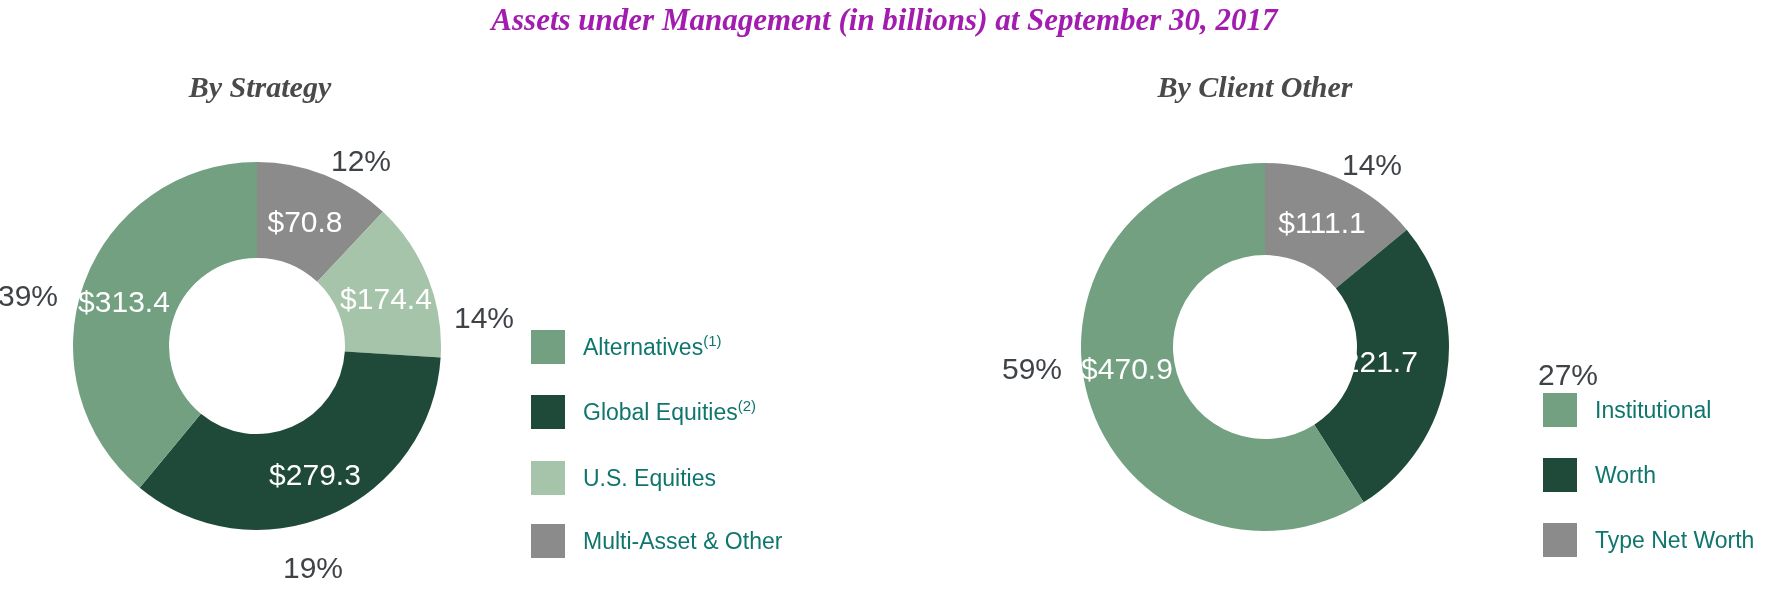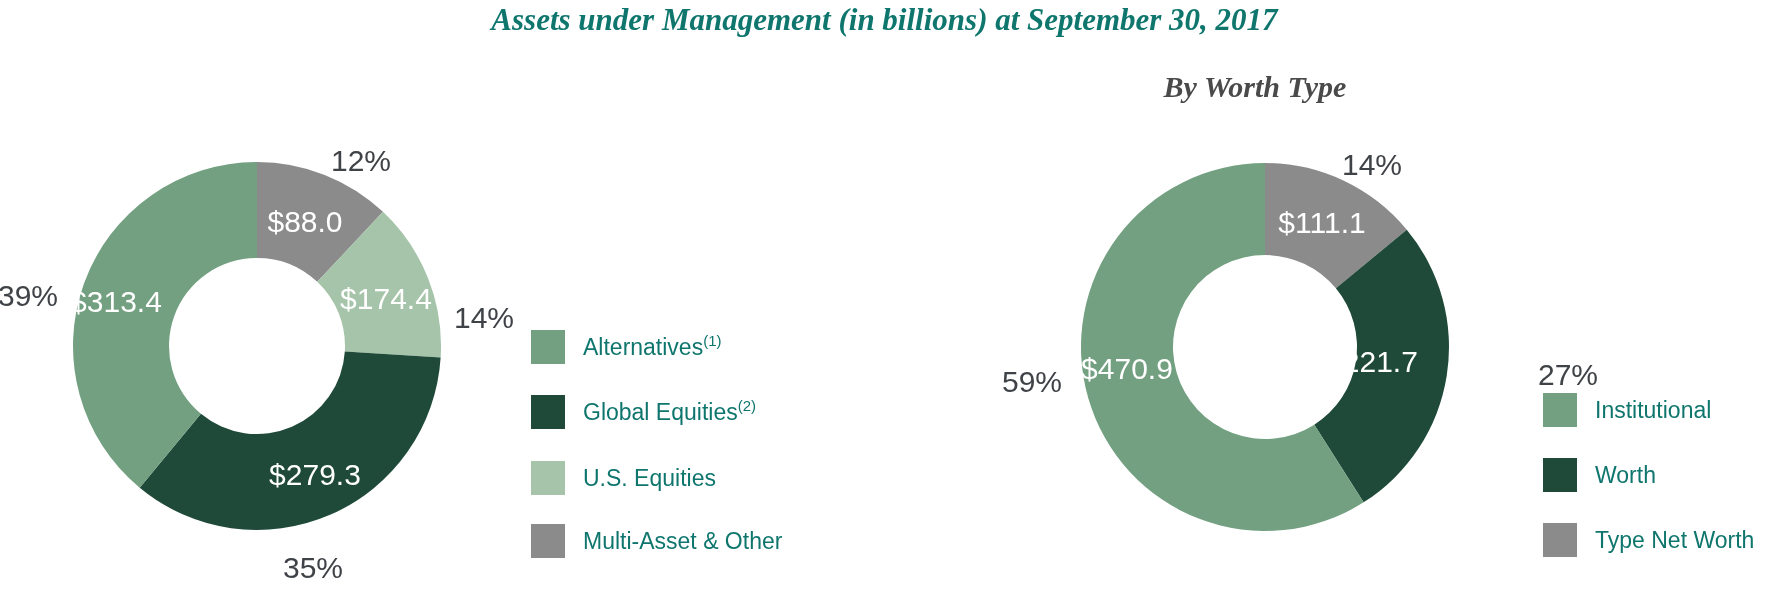--- a/index.html
+++ b/index.html
@@ -1,20 +1,20 @@
 <!DOCTYPE html>
 <html><head>
 <meta charset="utf-8">
 <style>
   html,body{margin:0;padding:0;background:#ffffff;}
   #stage{position:relative;width:1769px;height:615px;background:#ffffff;overflow:hidden;
          font-family:"Liberation Sans", sans-serif;}
   .main-title{position:absolute;left:0;top:2px;width:100%;text-align:center;
     font-family:"Liberation Serif", serif;font-style:italic;font-weight:bold;
-    font-size:31px;color:#0f766e;}
+    font-size:31px;color:#a21caf;}
   .chart-title{position:absolute;top:70px;transform:translateX(-50%);
     font-family:"Liberation Serif", serif;font-style:italic;font-weight:bold;
     font-size:30px;color:#4a4a4a;white-space:nowrap;}
   .donut-svg{position:absolute;width:380px;height:380px;}
   .lbl{position:absolute;transform:translate(-50%,-50%);white-space:nowrap;
     font-weight:normal;font-size:30px;line-height:1;}
   .lbl.val{color:#ffffff;}
   .lbl.pct{color:#3f4347;}
   .legend-item{position:absolute;height:34px;}
   .swatch{position:absolute;width:34px;height:34px;top:0;left:0;}
@@ -22,63 +22,64 @@
     color:#0f766e;white-space:nowrap;}
   .legend-label sup{font-size:15px;line-height:0;}
 </style>
 </head>
 <body>
 
 <div id="stage">
 
   <div class="main-title">Assets under Management (in billions) at September 30, 2017</div>
 
+  <div class="chart-title" style="left:260px;">By Strategy</div>
 
   <svg class="donut-svg" style="left:67px;top:156px;" viewBox="0 0 380 380">
       <path d="M190.00,6.00 A184,184 0 0 1 315.96,55.87 L250.24,125.85 A88,88 0 0 0 190.00,102.00 Z" fill="#8b8b8b"></path>
       <path d="M315.96,55.87 A184,184 0 0 1 373.64,201.55 L277.83,195.53 A88,88 0 0 0 250.24,125.85 Z" fill="#a6c4a9"></path>
       <path d="M373.64,201.55 A184,184 0 0 1 72.71,331.77 L133.91,257.81 A88,88 0 0 0 277.83,195.53 Z" fill="#1f4a39"></path>
       <path d="M72.71,331.77 A184,184 0 0 1 190.00,6.00 L190.00,102.00 A88,88 0 0 0 133.91,257.81 Z" fill="#72a081"></path>
     </svg>
 
   <div class="lbl pct" style="left:28px;top:296px;">39%</div>
-  <div class="lbl val" style="left:116px;top:302px;">$313.4</div>
-  <div class="lbl pct" style="left:313px;top:568px;">35%</div>
+  <div class="lbl val" style="left:124px;top:302px;">$313.4</div>
+  <div class="lbl pct" style="left:313px;top:568px;">19%</div>
   <div class="lbl val" style="left:315px;top:475px;">$279.3</div>
   <div class="lbl pct" style="left:484px;top:318px;">14%</div>
   <div class="lbl val" style="left:386px;top:299px;">$174.4</div>
   <div class="lbl pct" style="left:361px;top:161px;">12%</div>
-  <div class="lbl val" style="left:305px;top:222px;">$88.0</div>
+  <div class="lbl val" style="left:305px;top:222px;">$70.8</div>
 
   <div class="legend-item" style="left:531px;top:330px;">
     <span class="swatch" style="background: rgb(114, 160, 129);"></span>
     <span class="legend-label"><span>Alternatives</span><sup>(1)</sup></span>
   </div>
   <div class="legend-item" style="left:531px;top:395px;">
     <span class="swatch" style="background: rgb(31, 74, 57);"></span>
     <span class="legend-label"><span>Global Equities</span><sup>(2)</sup></span>
   </div>
   <div class="legend-item" style="left:531px;top:461px;">
     <span class="swatch" style="background: rgb(166, 196, 169);"></span>
     <span class="legend-label"><span>U.S. Equities</span></span>
   </div>
   <div class="legend-item" style="left:531px;top:524px;">
     <span class="swatch" style="background: rgb(139, 139, 139);"></span>
     <span class="legend-label"><span>Multi-Asset &amp; Other</span></span>
   </div>
 
-  <div class="chart-title" style="left:1255px;">By Worth Type</div>
+  <div class="chart-title" style="left:1255px;">By Client Other</div>
 
   <svg class="donut-svg" style="left:1075px;top:157px;" viewBox="0 0 380 380">
       <path d="M190.00,6.00 A184,184 0 0 1 331.77,72.71 L260.89,131.36 A92,92 0 0 0 190.00,98.00 Z" fill="#8b8b8b"></path>
       <path d="M331.77,72.71 A184,184 0 0 1 288.59,345.36 L239.30,267.68 A92,92 0 0 0 260.89,131.36 Z" fill="#1f4a39"></path>
       <path d="M288.59,345.36 A184,184 0 1 1 190.00,6.00 L190.00,98.00 A92,92 0 1 0 239.30,267.68 Z" fill="#72a081"></path>
     </svg>
 
-  <div class="lbl pct" style="left:1032px;top:382px;">59%</div>
+  <div class="lbl pct" style="left:1032px;top:369px;">59%</div>
   <div class="lbl val" style="left:1127px;top:369px;">$470.9</div>
   <div class="lbl pct" style="left:1568px;top:375px;">27%</div>
   <div class="lbl val" style="left:1372px;top:362px;">$221.7</div>
   <div class="lbl pct" style="left:1372px;top:165px;">14%</div>
   <div class="lbl val" style="left:1322px;top:223px;">$111.1</div>
 
   <div class="legend-item" style="left:1543px;top:393px;">
     <span class="swatch" style="background: rgb(114, 160, 129);"></span>
     <span class="legend-label"><span>Institutional</span></span>
   </div>

